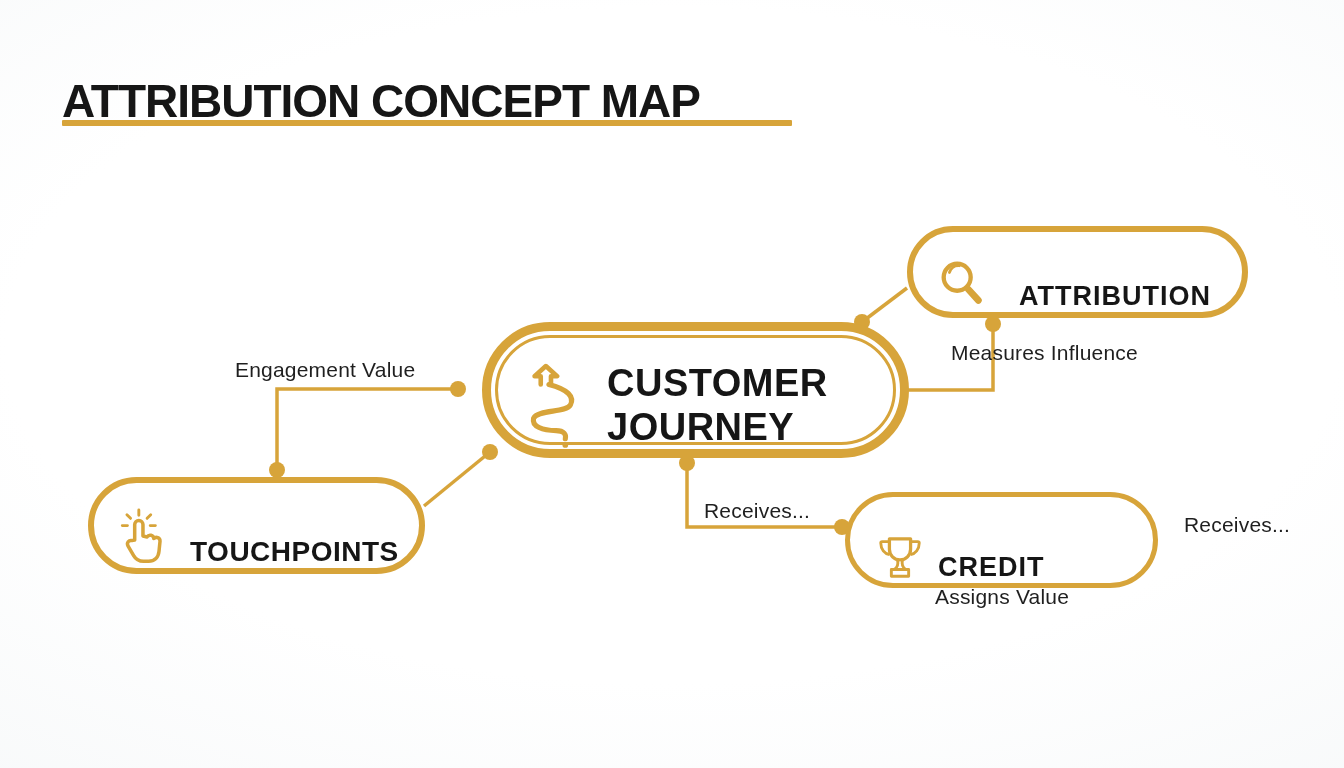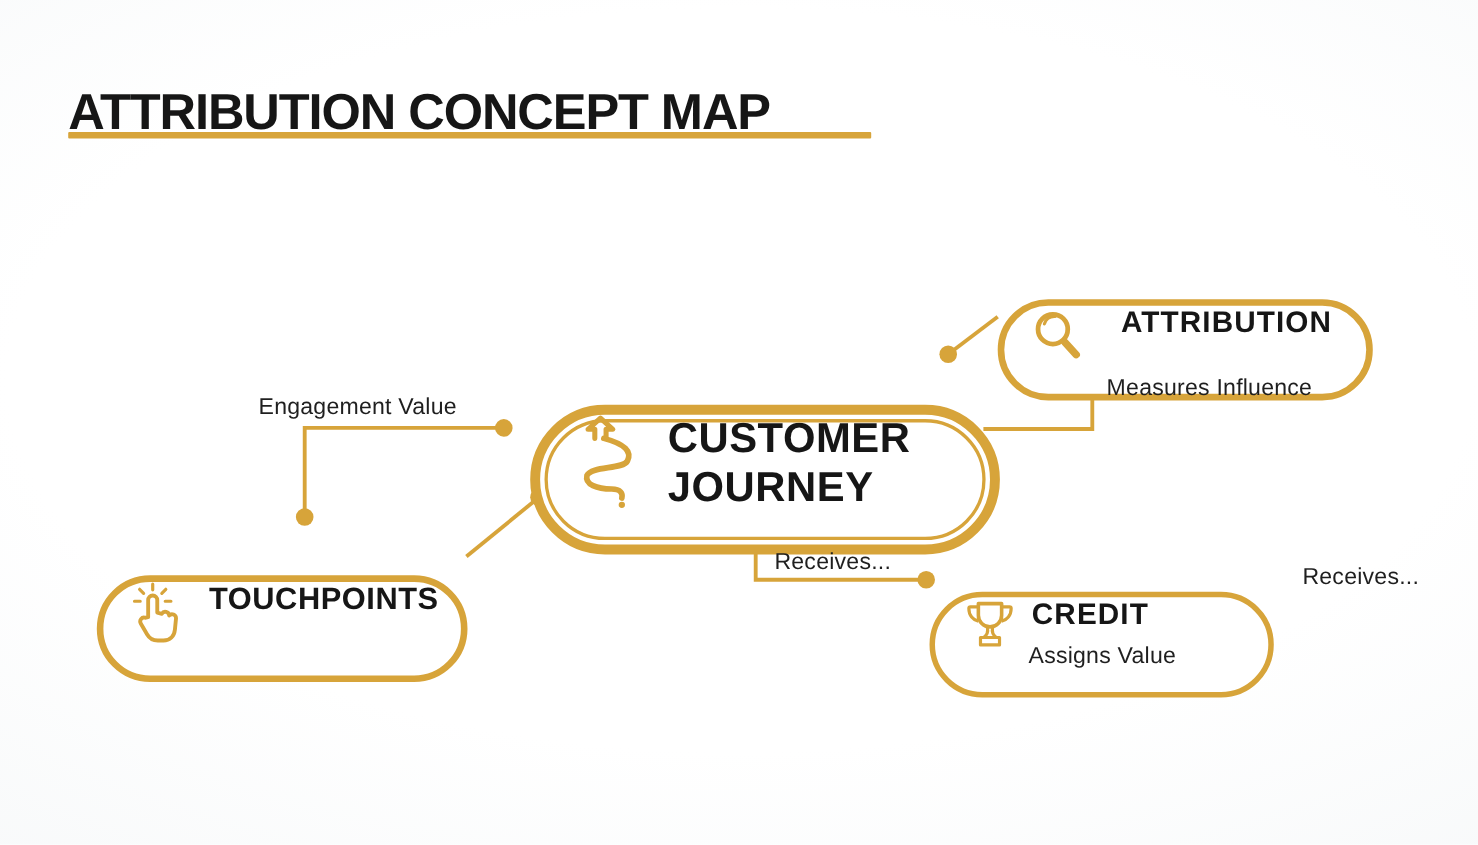--- a/index.html
+++ b/index.html
@@ -44,22 +44,21 @@
     left: 0; top: 0;
     width: 1344px; height: 768px;
   }
   .connector-layer path { stroke: var(--gold); stroke-width: 3.5; fill: none; }
   .connector-layer circle { fill: var(--gold); }
 
   .node {
     position: absolute;
     background: #ffffff;
     display: flex;
-    align-items: flex-start;
-    margin-top: 46px;
+    align-items: flex-end;
   }
   .node .label {
     font-weight: 700;
     color: var(--ink);
     letter-spacing: 0.5px;
     line-height: 1.16;
   }
   .node svg { flex: 0 0 auto; display: block; color: var(--gold); }
   .gs { stroke: currentColor; }
 
@@ -108,21 +107,21 @@
   .node-credit .label { font-size: 27px; margin-left: 13px; letter-spacing: 1px; }
 
   .edge-label {
     position: absolute;
     font-size: 21px;
     color: var(--label);
     letter-spacing: 0.2px;
     white-space: nowrap;
   }
   .edge-label-engagement { left: 235px; top: 358px; }
-  .edge-label-measures   { left: 1006px; top: 341px; }
+  .edge-label-measures   { left: 951px; top: 341px; }
   .edge-label-receives-left  { left: 704px; top: 499px; }
   .edge-label-receives-right { left: 1184px; top: 513px; }
   .edge-label-assigns    { left: 935px; top: 585px; }
 </style>
 </head>
 <body>
 
 <div class="canvas">
 
   <h1 class="title">ATTRIBUTION CONCEPT MAP</h1>

